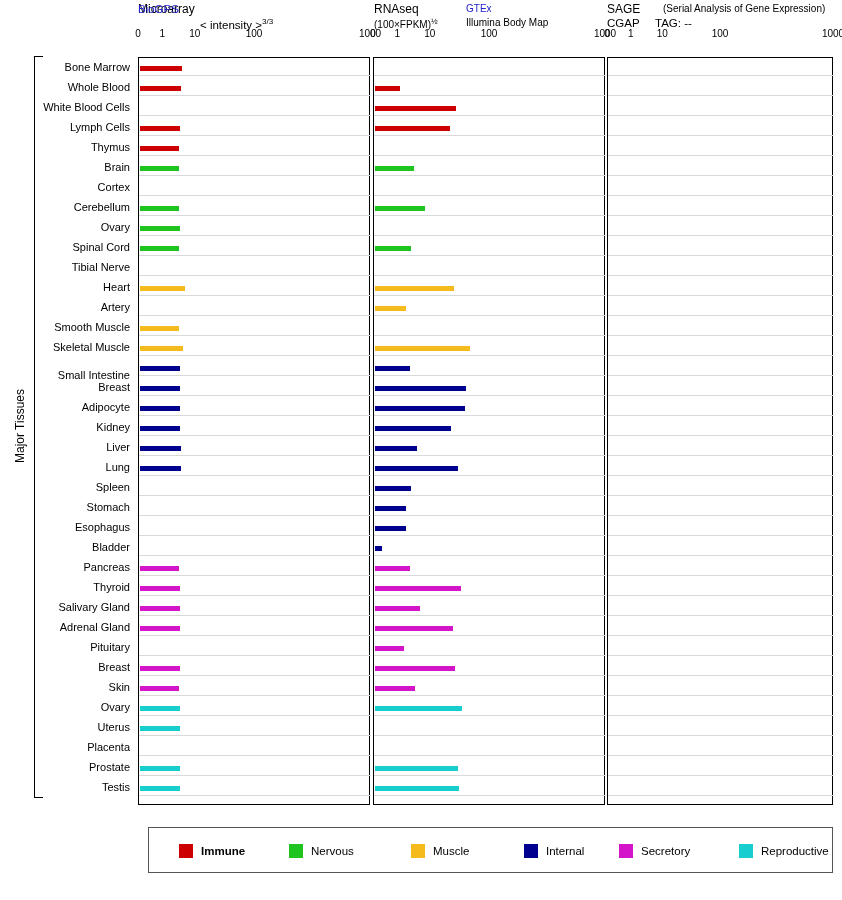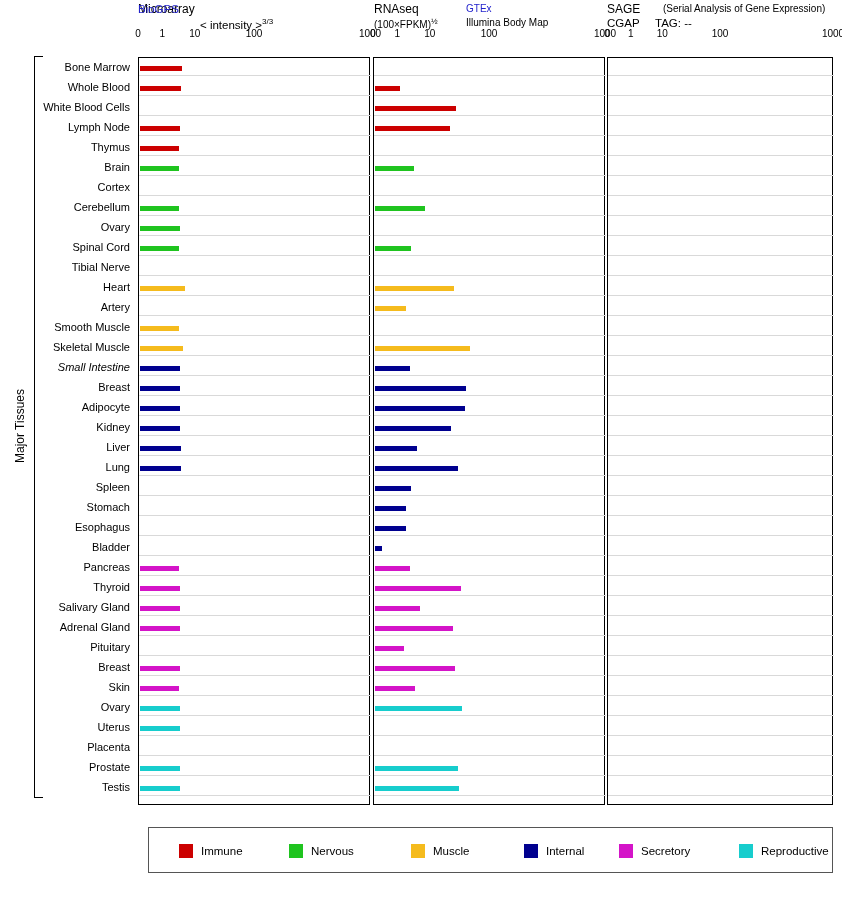--- a/index.html
+++ b/index.html
@@ -163,33 +163,33 @@
     </div>
 </div>
 
 <div class="chart-area">
   <div class="axis-title-vert" id="y-axis-title" style="left: -30px; top: 375px; width: 100px; text-align: center;">Major Tissues</div>
   <div class="brace" id="tissue-brace" style="left: 34px; top: 12px; height: 742px;"></div>
   <div class="rowlabels" id="rowlabels" style="left: 0px; top: 0px; height: 761px;">
       <div class="rowlabel" style="top: 17px;">Bone Marrow</div>
       <div class="rowlabel" style="top: 37px;">Whole Blood</div>
       <div class="rowlabel" style="top: 57px;">White Blood Cells</div>
-      <div class="rowlabel" style="top: 77px;">Lymph Node</div>
+      <div class="rowlabel" style="top: 77px;">Lymph Cells</div>
       <div class="rowlabel" style="top: 97px;">Thymus</div>
       <div class="rowlabel" style="top: 117px;">Brain</div>
       <div class="rowlabel" style="top: 137px;">Cortex</div>
       <div class="rowlabel" style="top: 157px; margin-left: 24px;">Cerebellum</div>
       <div class="rowlabel" style="top: 177px;">Ovary</div>
       <div class="rowlabel" style="top: 197px;">Spinal Cord</div>
       <div class="rowlabel" style="top: 217px; margin-left: 47px;">Tibial Nerve</div>
       <div class="rowlabel" style="top: 237px;">Heart</div>
       <div class="rowlabel" style="top: 257px;">Artery</div>
       <div class="rowlabel" style="top: 277px;">Smooth Muscle</div>
       <div class="rowlabel" style="top: 297px;">Skeletal Muscle</div>
-      <div class="rowlabel" style="top: 317px; font-style: italic;">Small Intestine</div>
+      <div class="rowlabel" style="top: 325px;">Small Intestine</div>
       <div class="rowlabel" style="top: 337px;">Breast</div>
       <div class="rowlabel" style="top: 357px;">Adipocyte</div>
       <div class="rowlabel" style="top: 377px;">Kidney</div>
       <div class="rowlabel" style="top: 397px;">Liver</div>
       <div class="rowlabel" style="top: 417px;">Lung</div>
       <div class="rowlabel" style="top: 437px;">Spleen</div>
       <div class="rowlabel" style="top: 457px;">Stomach</div>
       <div class="rowlabel" style="top: 477px;">Esophagus</div>
       <div class="rowlabel" style="top: 497px;">Bladder</div>
       <div class="rowlabel" style="top: 517px;">Pancreas</div>
@@ -374,21 +374,21 @@
       <div class="gridline" style="left: 0px; width: 226px; top: 637px;"></div>
       <div class="gridline" style="left: 0px; width: 226px; top: 657px;"></div>
       <div class="gridline" style="left: 0px; width: 226px; top: 677px;"></div>
       <div class="gridline" style="left: 0px; width: 226px; top: 697px;"></div>
       <div class="gridline" style="left: 0px; width: 226px; top: 717px;"></div>
       <div class="gridline" style="left: 0px; width: 226px; top: 737px;"></div>
     </div>
 </div>
 
 <div class="legend" id="legend">
-    <div class="legend-item" style="left: 30px;">
+    <div class="legend-item" style="left: 30px; font-weight: bold;">
       <div class="legend-swatch" style="background: rgb(204, 0, 0);"></div>
       <div class="legend-label">Immune</div>
     </div>
     <div class="legend-item" style="left: 140px;">
       <div class="legend-swatch" style="background: rgb(31, 196, 31);"></div>
       <div class="legend-label">Nervous</div>
     </div>
     <div class="legend-item" style="left: 262px;">
       <div class="legend-swatch" style="background: rgb(245, 187, 29);"></div>
       <div class="legend-label">Muscle</div>

